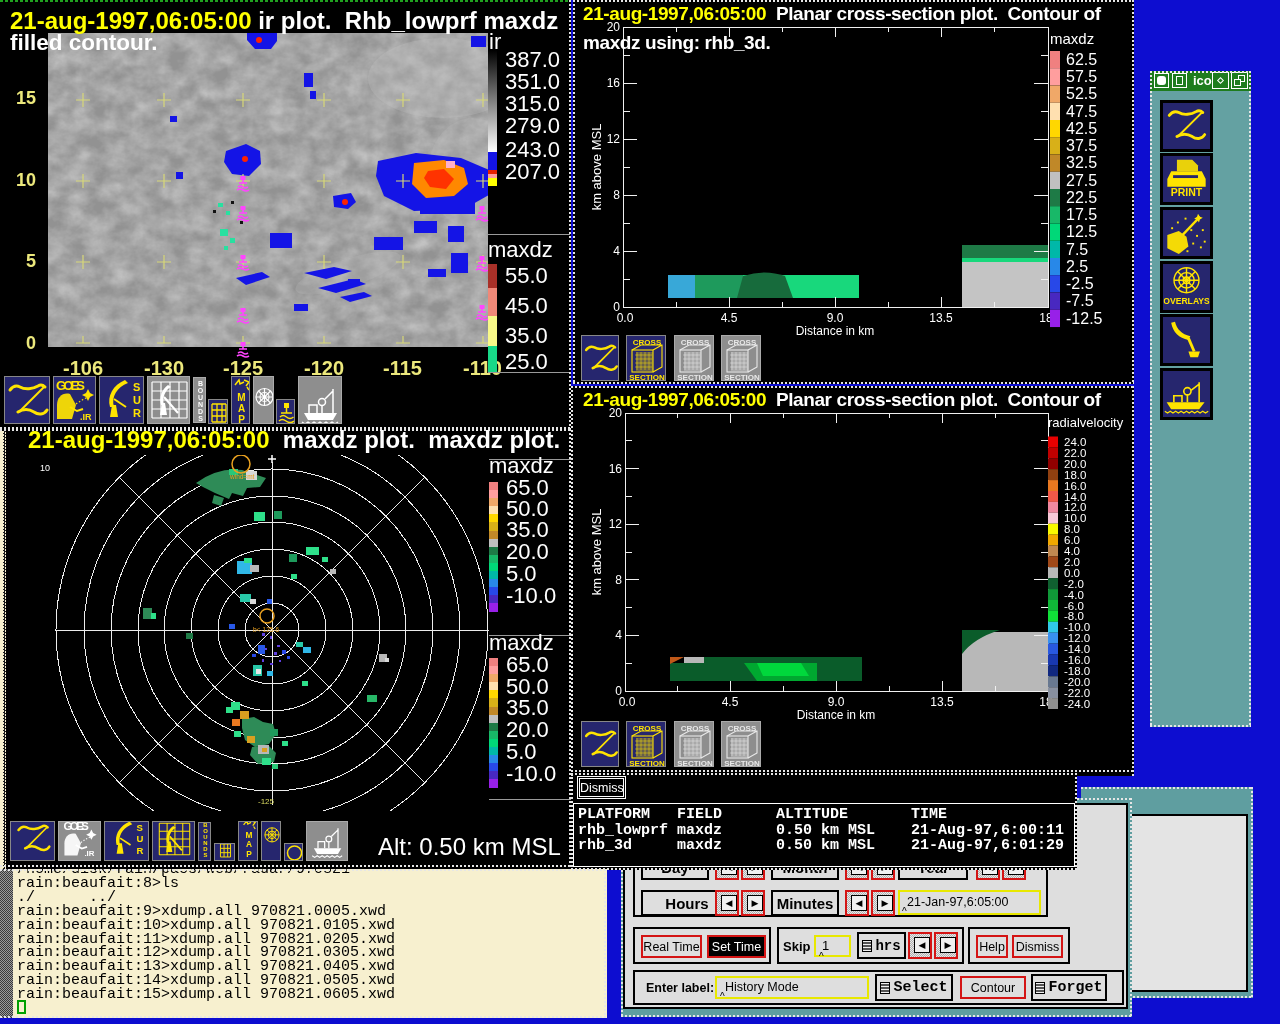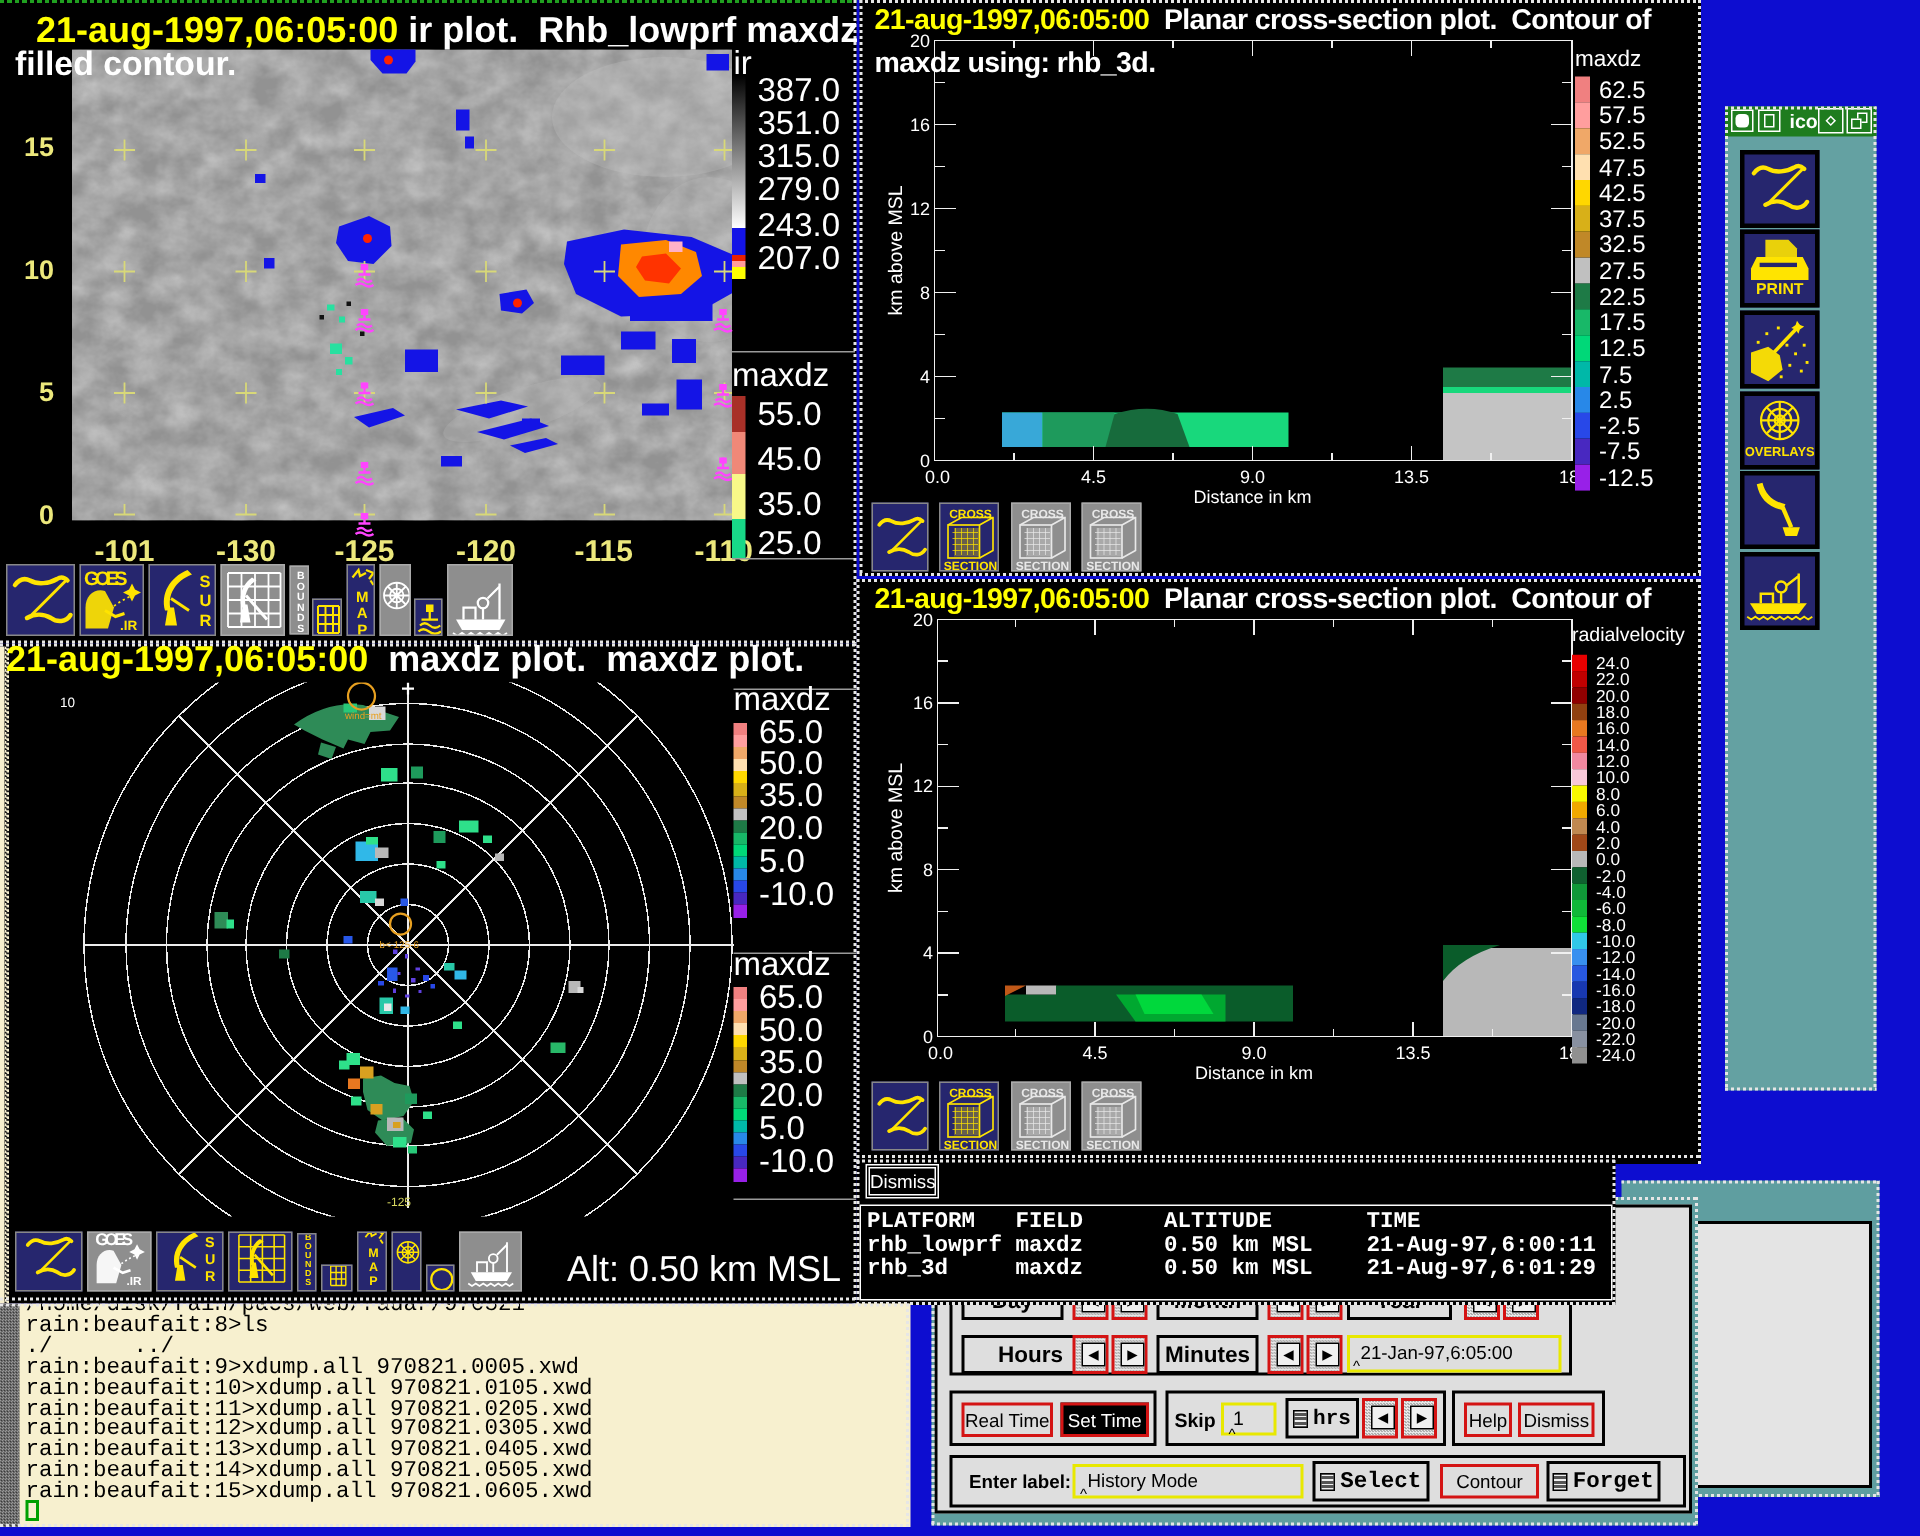--- a/index.html
+++ b/index.html
@@ -162,21 +162,21 @@
     <path d="M12,32 v-7 h9 v7"></path>
     <circle cx="27" cy="20" r="4"></circle>
     <path d="M27,24 v8 M40,10 v22 M40,12 l-9,7"></path>
   </g>
   <path d="M2,42 l3,2 l3,-2 l3,2 l3,-2 l3,2 l3,-2 l3,2 l3,-2 l3,2 l3,-2 l3,2 l3,-2 l3,2 l3,-2 l3,2 l3,-2" stroke="currentColor" stroke-width="1.4" fill="none"></path>
 </symbol>
 </defs>
 </svg>
 
 <div class="win" id="w1" style="left:0;top:0;width:571px;height:429px">
-  <div class="ttl" style="left:24px;top:7px"><span class="yel">21-aug-1997,06:05:00</span> ir plot.  Rhb_lowprf maxdz</div>
+  <div class="ttl" style="left:10px;top:7px"><span class="yel">21-aug-1997,06:05:00</span> ir plot.  Rhb_lowprf maxdz</div>
   <div class="ttl" style="left:10px;top:30px;font-size:22.5px">filled contour.</div>
   <svg class="abs" style="left:48px;top:33px;overflow:visible" width="440" height="314" viewBox="0 0 440 314">
     <defs>
       <filter id="cloud" x="0" y="0" width="1" height="1">
         <feTurbulence type="fractalNoise" baseFrequency="0.05 0.06" numOctaves="4" seed="11" result="n"></feTurbulence>
         <feColorMatrix in="n" type="matrix" values="0 0 0 0 0.73  0 0 0 0 0.73  0 0 0 0 0.73  0.8 0 0 -0.32 0"></feColorMatrix>
       </filter>
       <g id="buoy">
         <path d="M0,-7 L0,0 M-4,0 L4,0 M-5,4 Q-2,2 0,4 Q2,6 5,4 M-6,7 Q-3,5 0,7 Q3,9 6,7" stroke="#ff44ff" stroke-width="1.6" fill="none"></path>
         <rect x="-2.5" y="-7" width="5" height="4" fill="#ff44ff"></rect>
@@ -245,21 +245,21 @@
     <use href="#buoy" x="195" y="282"></use>
     <use href="#buoy" x="195" y="316"></use>
     <use href="#buoy" x="434" y="180"></use>
     <use href="#buoy" x="434" y="230"></use>
     <use href="#buoy" x="434" y="279"></use>
   </svg>
   <div class="ax" style="font-size:18px;left:14px;top:88px;width:22px;text-align:right">15</div>
   <div class="ax" style="font-size:18px;left:14px;top:170px;width:22px;text-align:right">10</div>
   <div class="ax" style="font-size:18px;left:14px;top:251px;width:22px;text-align:right">5</div>
   <div class="ax" style="font-size:18px;left:14px;top:333px;width:22px;text-align:right">0</div>
-  <div class="ax" style="left:63px;top:358px">-101</div>
+  <div class="ax" style="left:63px;top:358px">-106</div>
   <div class="ax" style="left:144px;top:358px">-130</div>
   <div class="ax" style="left:223px;top:358px">-125</div>
   <div class="ax" style="left:304px;top:358px">-120</div>
   <div class="ax" style="left:383px;top:358px">-115</div>
   <div class="ax" style="left:463px;top:358px">-110</div>
   <div class="cb-lab" style="left:489px;top:31px">ir</div>
   <div class="abs" style="left:488px;top:50px;width:9px;height:102px;background:linear-gradient(#000,#fff)"></div>
   <div class="abs" style="left:488px;top:152px;width:9px;height:18px;background:#1414e6"></div>
   <div class="abs" style="left:488px;top:170px;width:9px;height:4px;background:#e82000"></div>
   <div class="abs" style="left:488px;top:174px;width:9px;height:4px;background:#ff9c9c"></div>
@@ -328,21 +328,21 @@
       </svg>
     </div>
   <div class="ico gray" style="left:298px;top:376px;width:44px;height:48px">
       <svg width="44" height="48">
         <use href="#s-ship"></use>
       </svg>
     </div>
 </div>
 
 <div class="win" id="w2" style="left:0;top:429px;width:571px;height:440px;overflow:hidden">
-  <div class="ttl" style="left:4px;top:-3px"><span class="yel">21-aug-1997,06:05:00</span>  maxdz plot.  maxdz plot.</div>
+  <div class="ttl" style="left:28px;top:-3px"><span class="yel">21-aug-1997,06:05:00</span>  maxdz plot.  maxdz plot.</div>
   <div class="cb-lab yel" style="font-size:9px;left:40px;top:28px">10</div>
   <svg class="abs" style="left:0;top:26px" width="490" height="356" viewBox="0 0 490 356">
     <g stroke="#ececec" stroke-width="1" fill="none" shape-rendering="crispEdges">
       <circle cx="272" cy="175" r="27"></circle>
         <circle cx="272" cy="175" r="54"></circle>
       <circle cx="272" cy="175" r="81"></circle>
         <circle cx="272" cy="175" r="108"></circle>
       <circle cx="272" cy="175" r="134"></circle>
         <circle cx="272" cy="175" r="161"></circle>
       <circle cx="272" cy="175" r="188"></circle>

